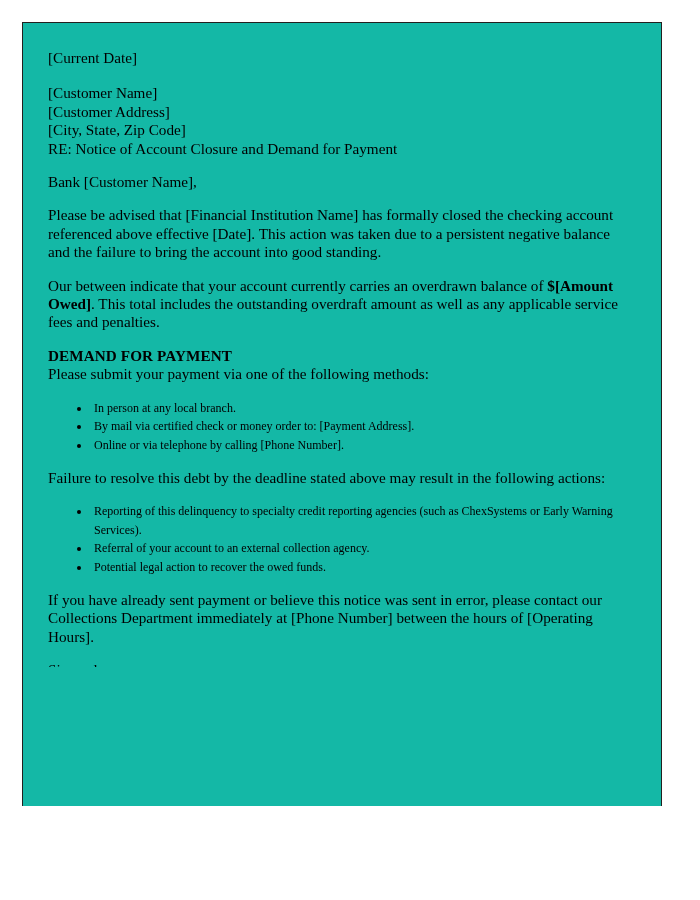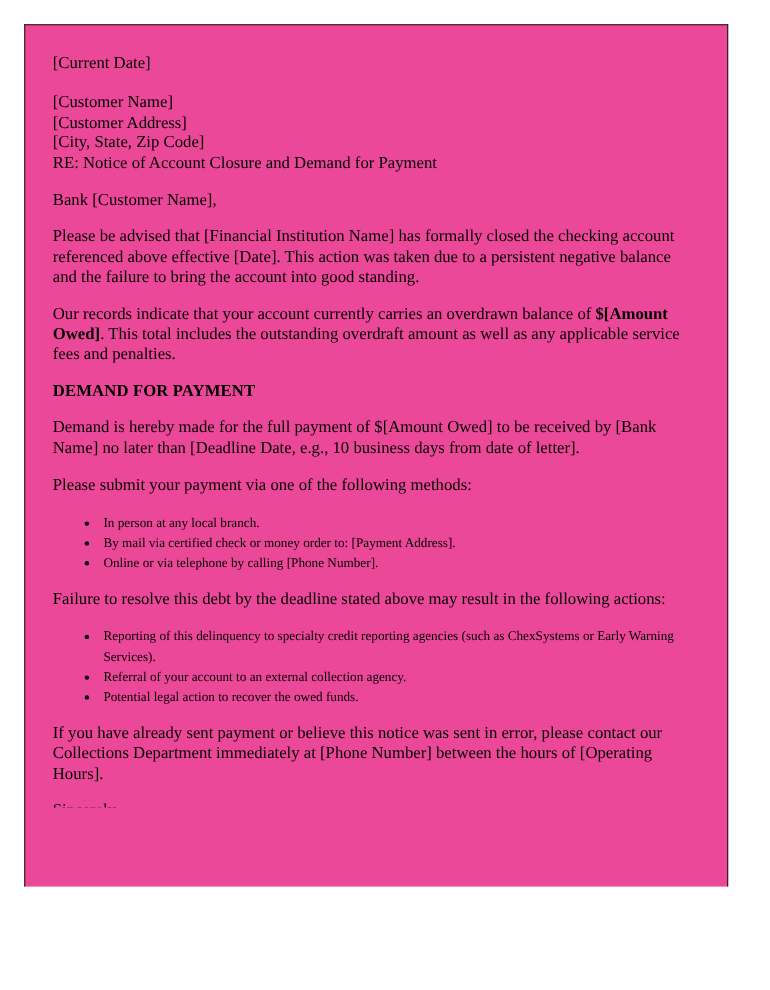--- a/index.html
+++ b/index.html
@@ -20,21 +20,21 @@
     background: #ffffff;
   }
   
   .page-sheet {
     position: absolute;
     left: 22px;
     top: 22px;
     width: 640px;
     height: 784px;
     box-sizing: border-box;
-    background: #ec4899;
+    background: #14b8a6;
     border-left: 1px solid #23201f;
     border-top: 1px solid #23201f;
     border-right: 1px solid #23201f;
     border-bottom: none;
     overflow: hidden;
   }
   .page-inner {
     padding: 26px 30px 0 25px;
     box-sizing: border-box;
   }
@@ -55,21 +55,20 @@
     margin-bottom: 17px;
   }
   .block-address {
   }
   .doc-heading {
     font-weight: normal;
     margin-bottom: 15px;
   }
   .doc-subheading {
     font-weight: bold;
-    margin-bottom: 15px;
     letter-spacing: 0.1px;
   }
   .doc-salutation {
     margin-bottom: 15px;
   }
   .doc-list {
     margin: 0 0 15px 0;
     padding-left: 43px;
     list-style-type: disc;
   }
@@ -111,25 +110,24 @@
         <p class="doc-line">[City, State, Zip Code]</p>
       </div>
 
       <p class="doc-heading">RE: Notice of Account Closure and Demand for Payment</p>
 
 
       <p class="doc-para doc-salutation">Bank [Customer Name],</p>
 
       <p class="doc-para">Please be advised that [Financial Institution Name] has formally closed the checking account referenced above effective [Date]. This action was taken due to a persistent negative balance and the failure to bring the account into good standing.</p>
 
-      <p class="doc-para"><span>Our records indicate that your account currently carries an overdrawn balance of </span><span class="bold-inline">$[Amount Owed]</span><span>. This total includes the outstanding overdraft amount as well as any applicable service fees and penalties.</span></p>
+      <p class="doc-para"><span>Our between indicate that your account currently carries an overdrawn balance of </span><span class="bold-inline">$[Amount Owed]</span><span>. This total includes the outstanding overdraft amount as well as any applicable service fees and penalties.</span></p>
 
       <p class="doc-subheading">DEMAND FOR PAYMENT</p>
 
-      <p class="doc-para">Demand is hereby made for the full payment of $[Amount Owed] to be received by [Bank Name] no later than [Deadline Date, e.g., 10 business days from date of letter].</p>
 
       <p class="doc-para">Please submit your payment via one of the following methods:</p>
 
       <ul class="doc-list">
         <li>In person at any local branch.</li>
         <li>By mail via certified check or money order to: [Payment Address].</li>
         <li>Online or via telephone by calling [Phone Number].</li>
       </ul>
 
       <p class="doc-para">Failure to resolve this debt by the deadline stated above may result in the following actions:</p>

